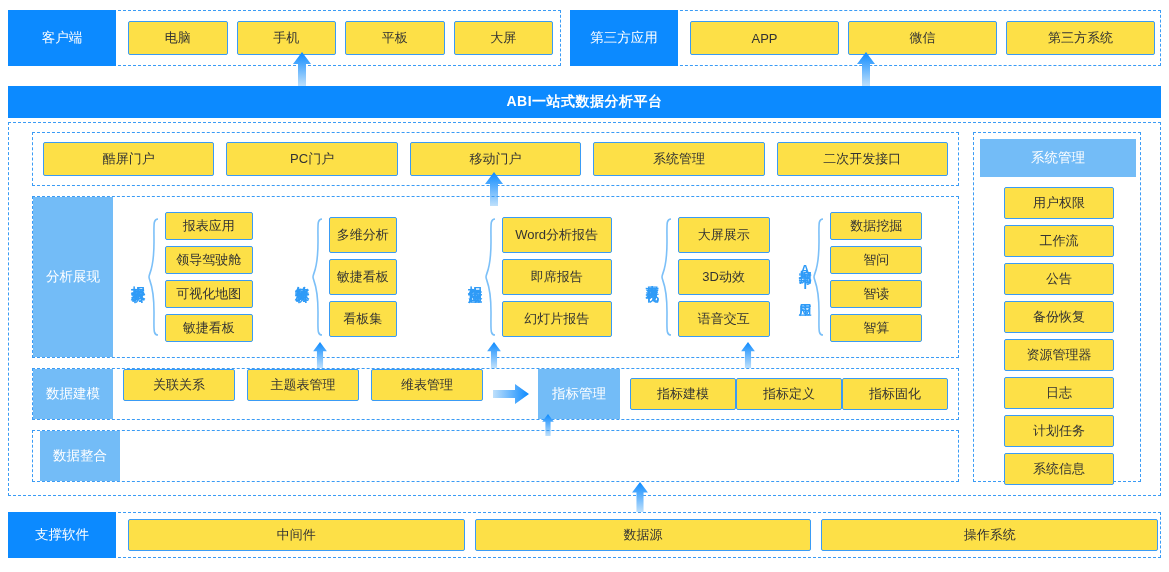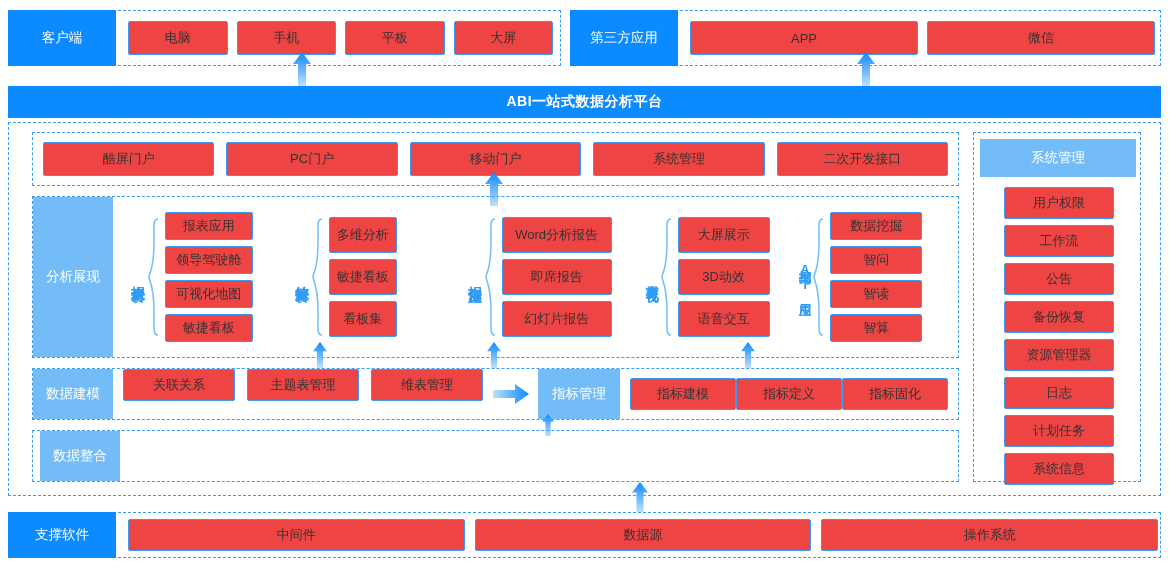--- a/index.html
+++ b/index.html
@@ -5,21 +5,21 @@
   html,body{margin:0;padding:0;}
   body{
     width:1169px;height:572px;
     background:#ffffff;
     font-family:"Liberation Sans","DejaVu Sans",sans-serif;
     font-size:13px;color:#333;
     position:relative;overflow:hidden;
   }
   .stage{position:absolute;inset:0;}
   .cell{
-    background:#ef4444;border:1px solid #3a9bf5;border-radius:2px;
+    background:#fde047;border:1px solid #3a9bf5;border-radius:2px;
     display:flex;align-items:center;justify-content:center;
     color:#333;font-size:13px;white-space:nowrap;
   }
   .tagdark{
     background:#0c8aff;color:#fff;font-size:13.5px;
     display:flex;align-items:center;justify-content:center;
     white-space:nowrap;
   }
   .taglight{
     background:#73bcf7;color:#fff;font-size:13.5px;
@@ -139,20 +139,21 @@
       <div class="cell">大屏</div>
     </div>
   </div>
 
   <div id="row-third">
     <div class="box"></div>
     <div class="tagdark">第三方应用</div>
     <div class="items">
       <div class="cell">APP</div>
       <div class="cell">微信</div>
+      <div class="cell">第三方系统</div>
     </div>
   </div>
 
   <svg class="uarrow" style="left:292px;top:52px;" viewBox="0 0 20 34">
     <defs>
         <linearGradient id="g1" x1="0" y1="1" x2="0" y2="0">
       <stop offset="0" stop-color="#bfe0fb"></stop>
           <stop offset="1" stop-color="#0c8aff"></stop>
         </linearGradient>
       </defs>

